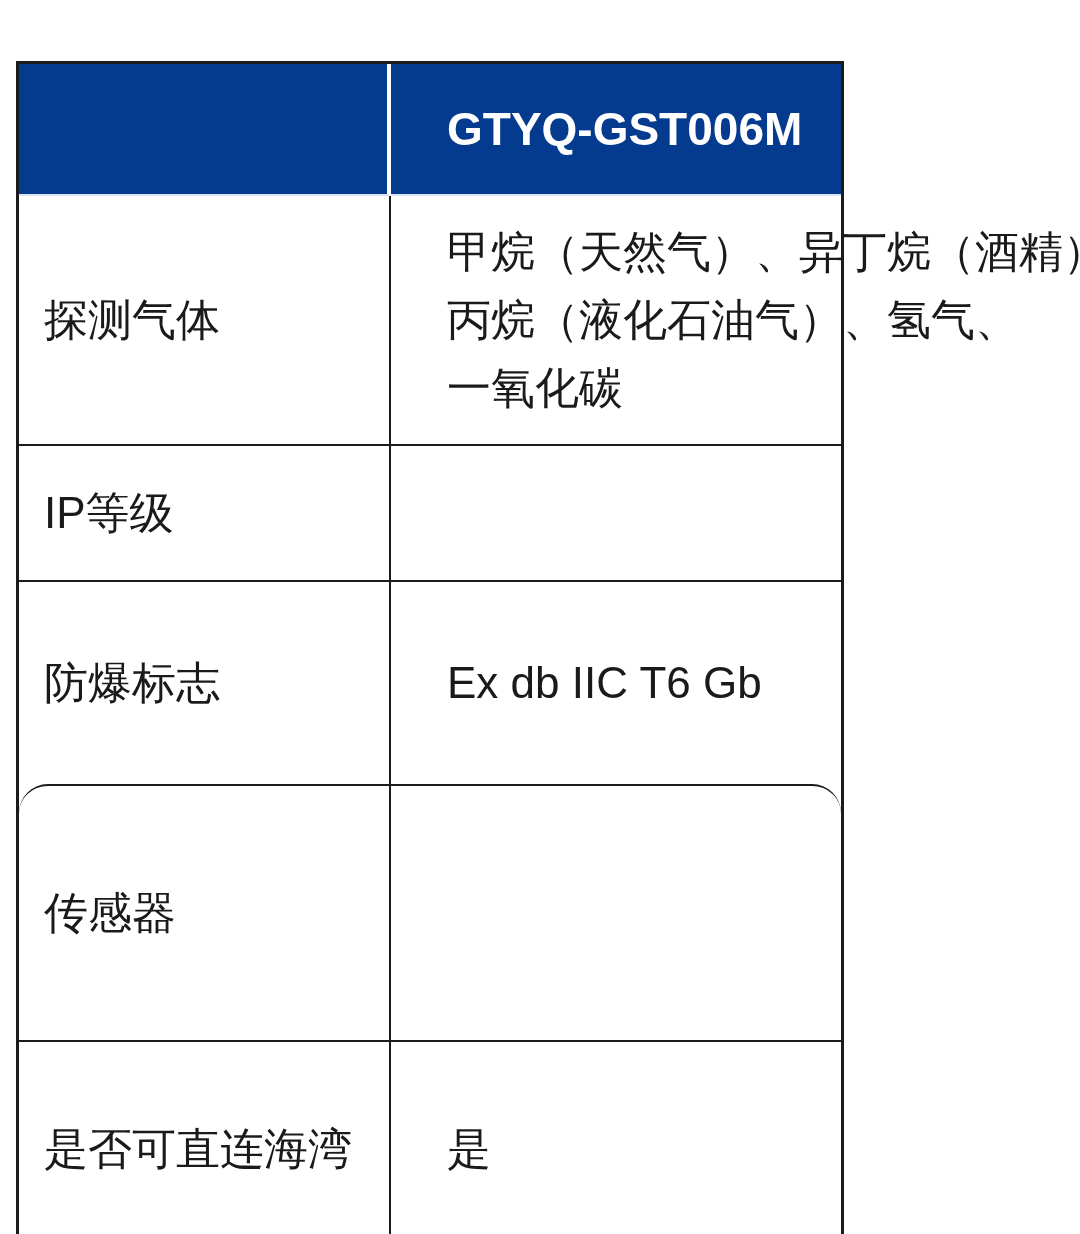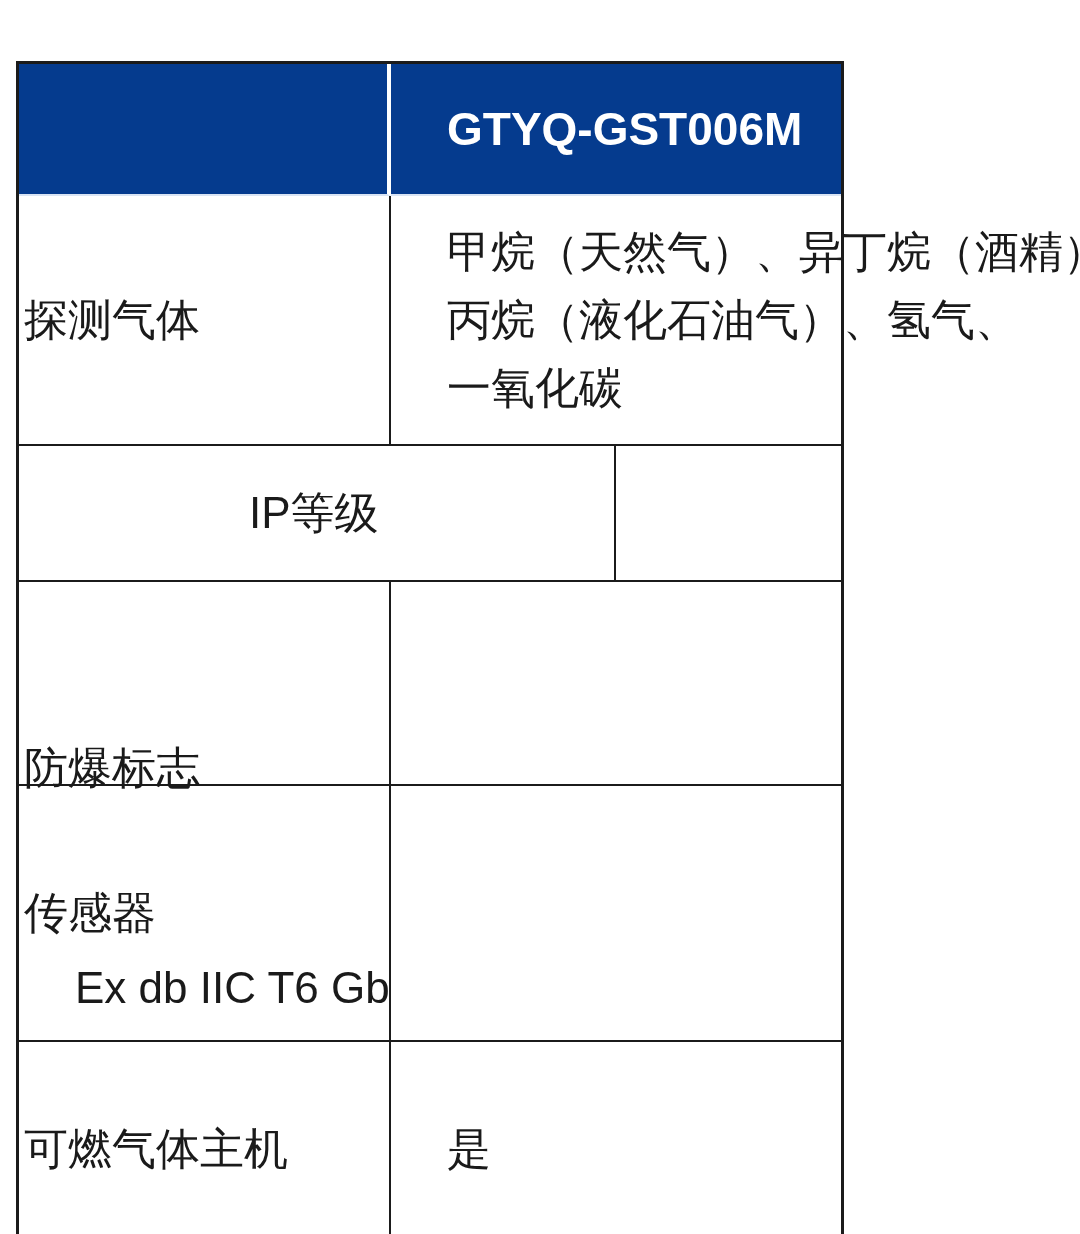--- a/index.html
+++ b/index.html
@@ -34,21 +34,21 @@
   .cell {
     box-sizing: border-box;
   }
   .cell.label {
     flex: 0 0 372px;
     width: 372px;
     border-right: 2px solid #1b1b1b;
     display: flex;
     flex-direction: column;
     justify-content: center;
-    padding-left: 5px;
+    padding-left: 25px;
     padding-right: 10px;
   }
   .cell.value {
     flex: 1 1 auto;
     display: flex;
     flex-direction: column;
     justify-content: center;
     padding-left: 56px;
     padding-right: 16px;
   }
@@ -65,23 +65,23 @@
     border-bottom: 2px solid #d9e4f4;
   }
   .model-name {
     color: #ffffff;
     font-weight: 700;
     font-size: 46px;
     letter-spacing: 0px;
   }
   
   .row.r0 { height: 248px; }
-  .row.r1 { height: 136px; justify-content: center; }
-  .row.r2 { height: 204px; flex-direction: column; }
-  .row.r3 { height: 256px; }
+  .row.r1 { height: 136px; }
+  .row.r2 { height: 204px; }
+  .row.r3 { height: 256px; border-radius: 29px; }
   .row.r4 { height: 216px; }
 
   .label-text, .line {
     font-size: 44px;
     line-height: 68px;
     color: #1a1a1a;
     white-space: nowrap;
   }
   .cell.label .label-text {
     line-height: 70px;
@@ -129,21 +129,21 @@
     </div>
 
     <div class="row body r3">
       <div class="cell label">
         <span class="label-text">传感器</span>
       </div>
     </div>
 
     <div class="row body r4">
       <div class="cell label">
-        <span class="label-text">可燃气体主机</span>
+        <span class="label-text">是否可直连海湾</span>
       </div>
       <div class="cell value">
         <div class="line">是</div>
       </div>
     </div>
 
   </div>
 </div>
 
 </body></html>

